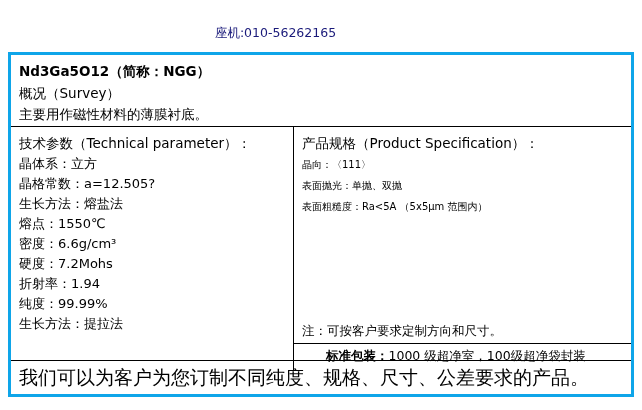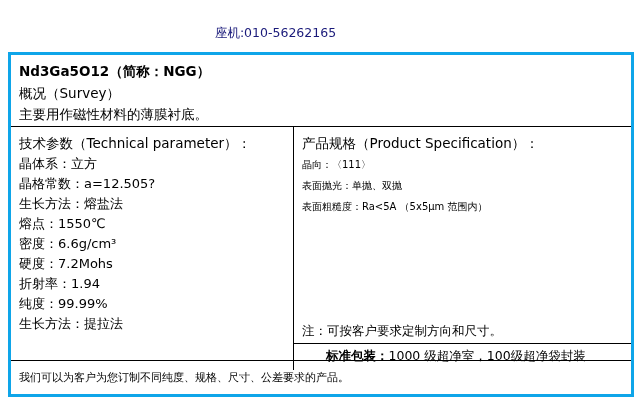--- a/index.html
+++ b/index.html
@@ -131,21 +131,21 @@
   .footer {
     position: absolute;
     left: 0;
     right: 0;
     bottom: 0;
     height: 34px;
     border-top: 1px solid #000;
     display: flex;
     align-items: center;
     padding-left: 8px;
-    font-size: 11px;
+    font-size: 19px;
   }
 </style>
 </head>
 <body>
 
 <div class="page">
 
   <div class="contact-bar">
     <span class="phone">座机:010-56262165</span>
   </div>

